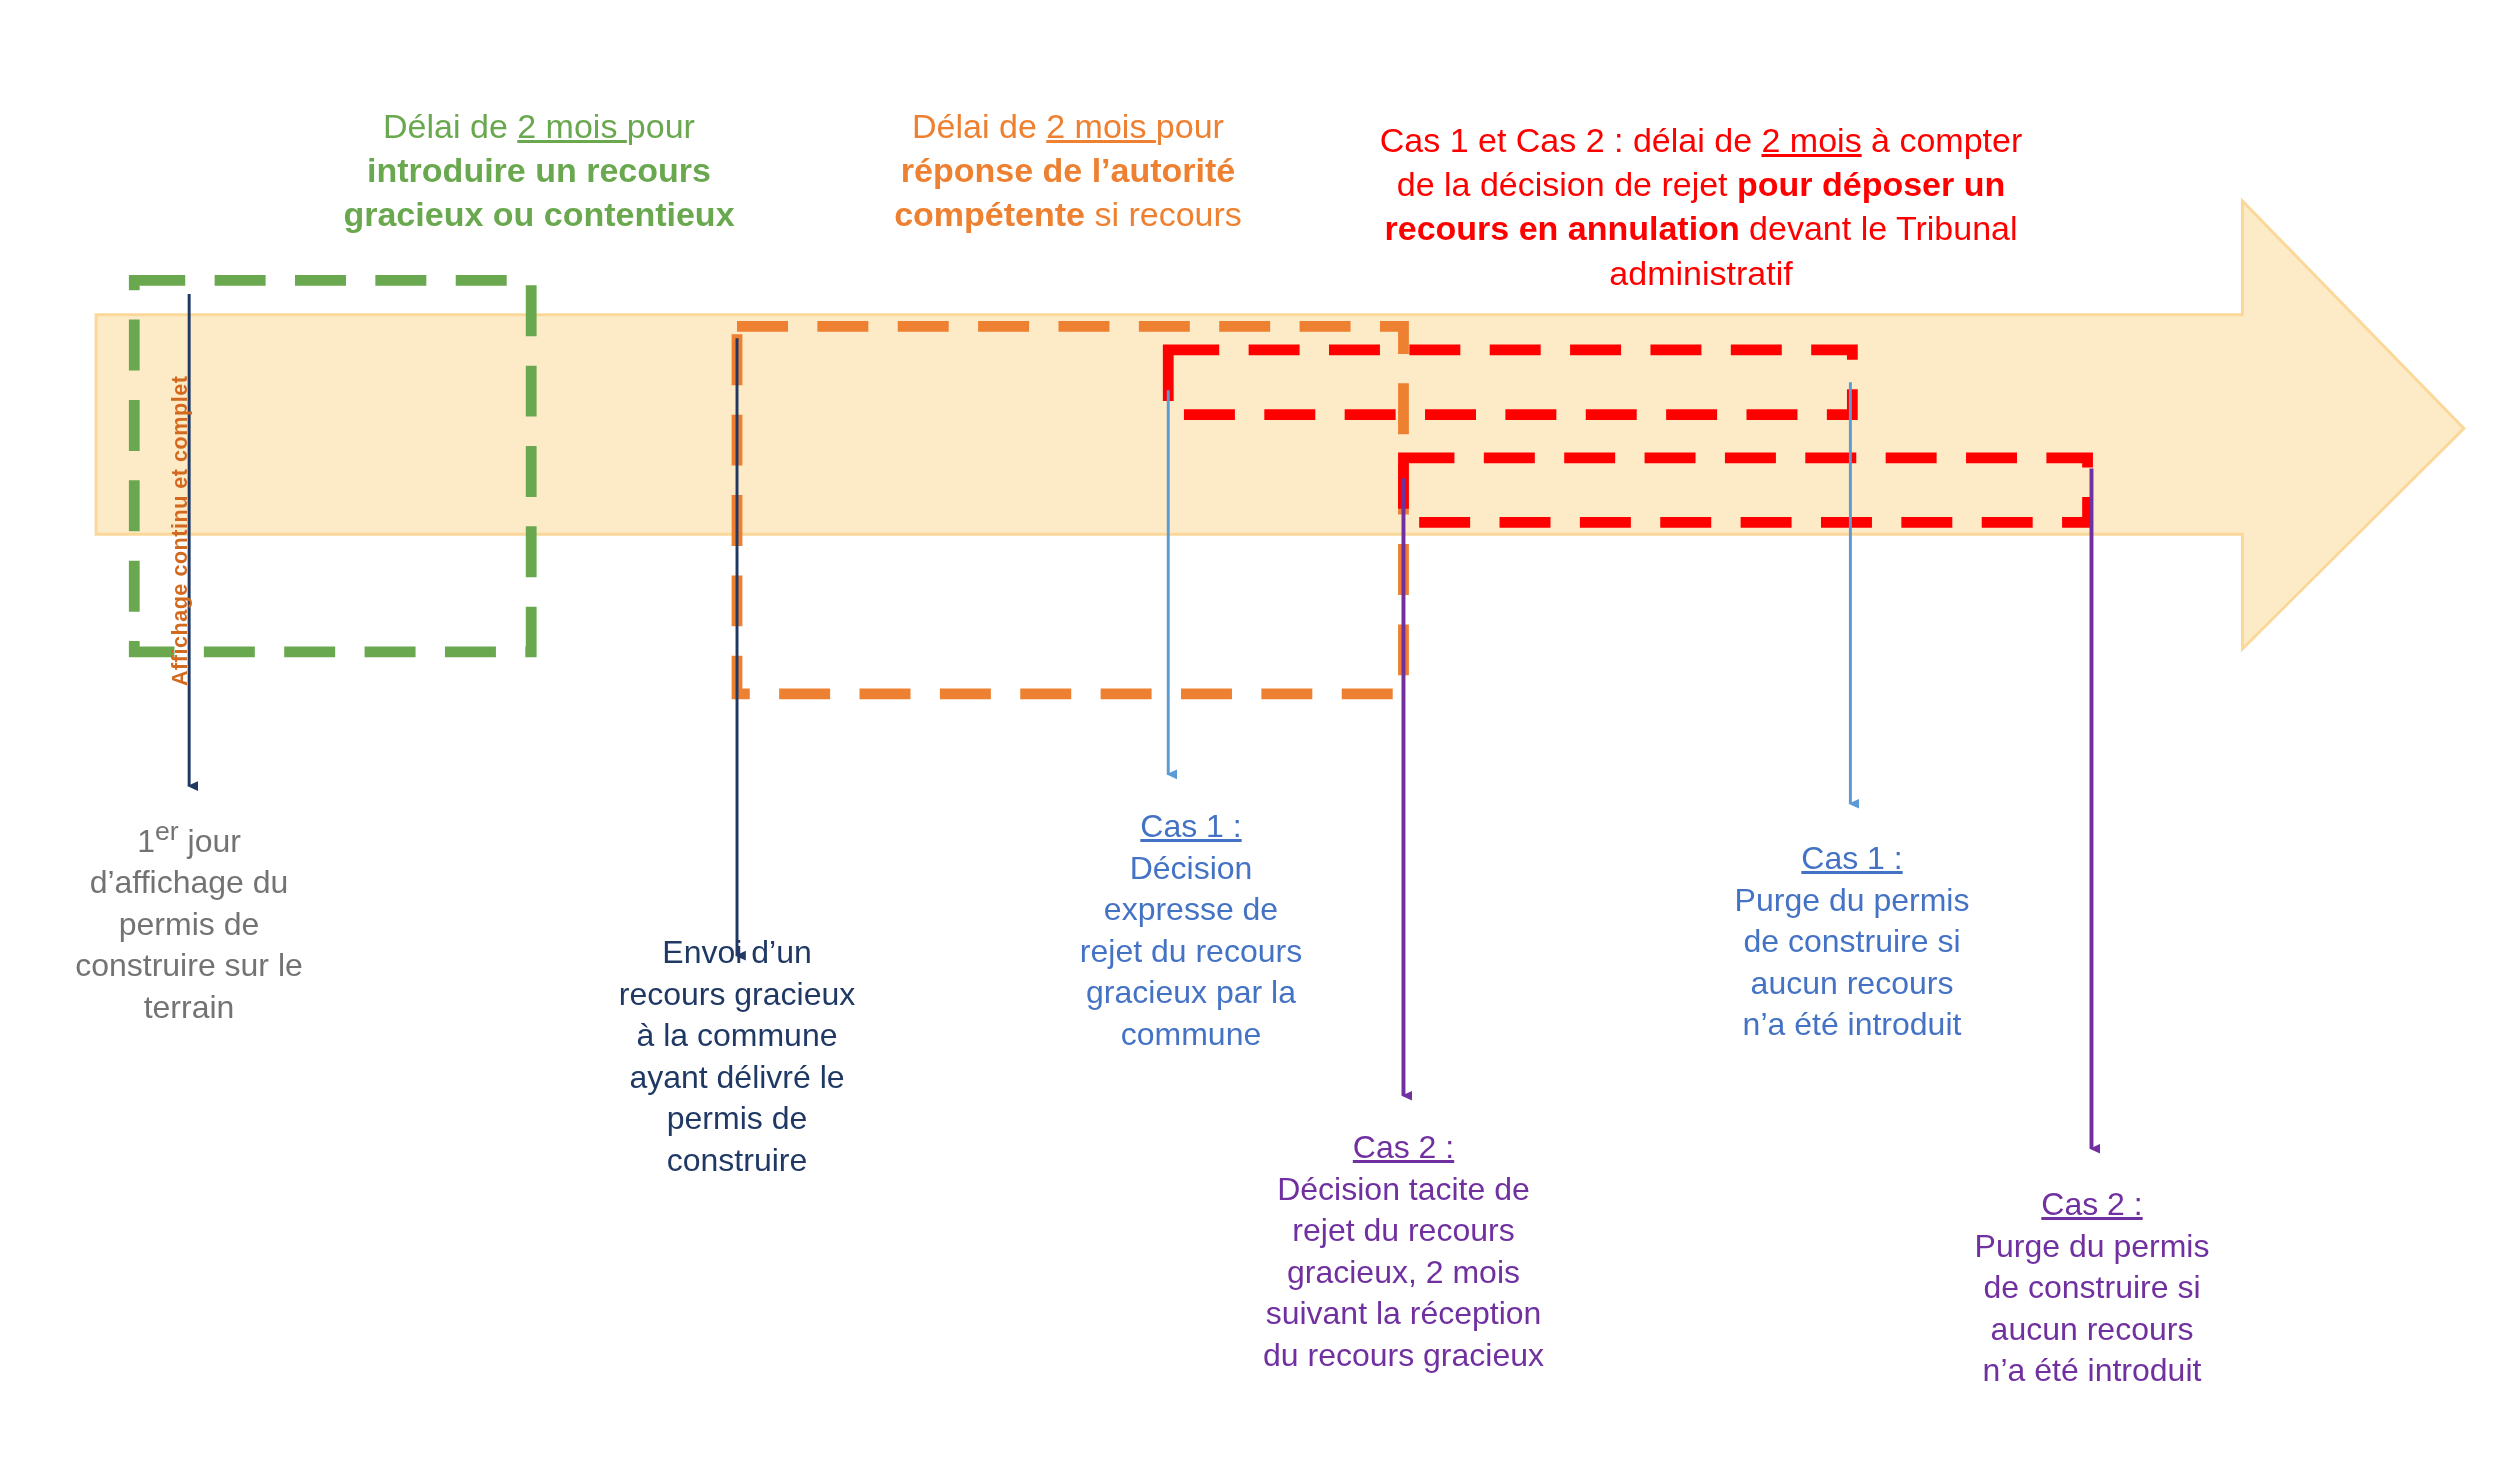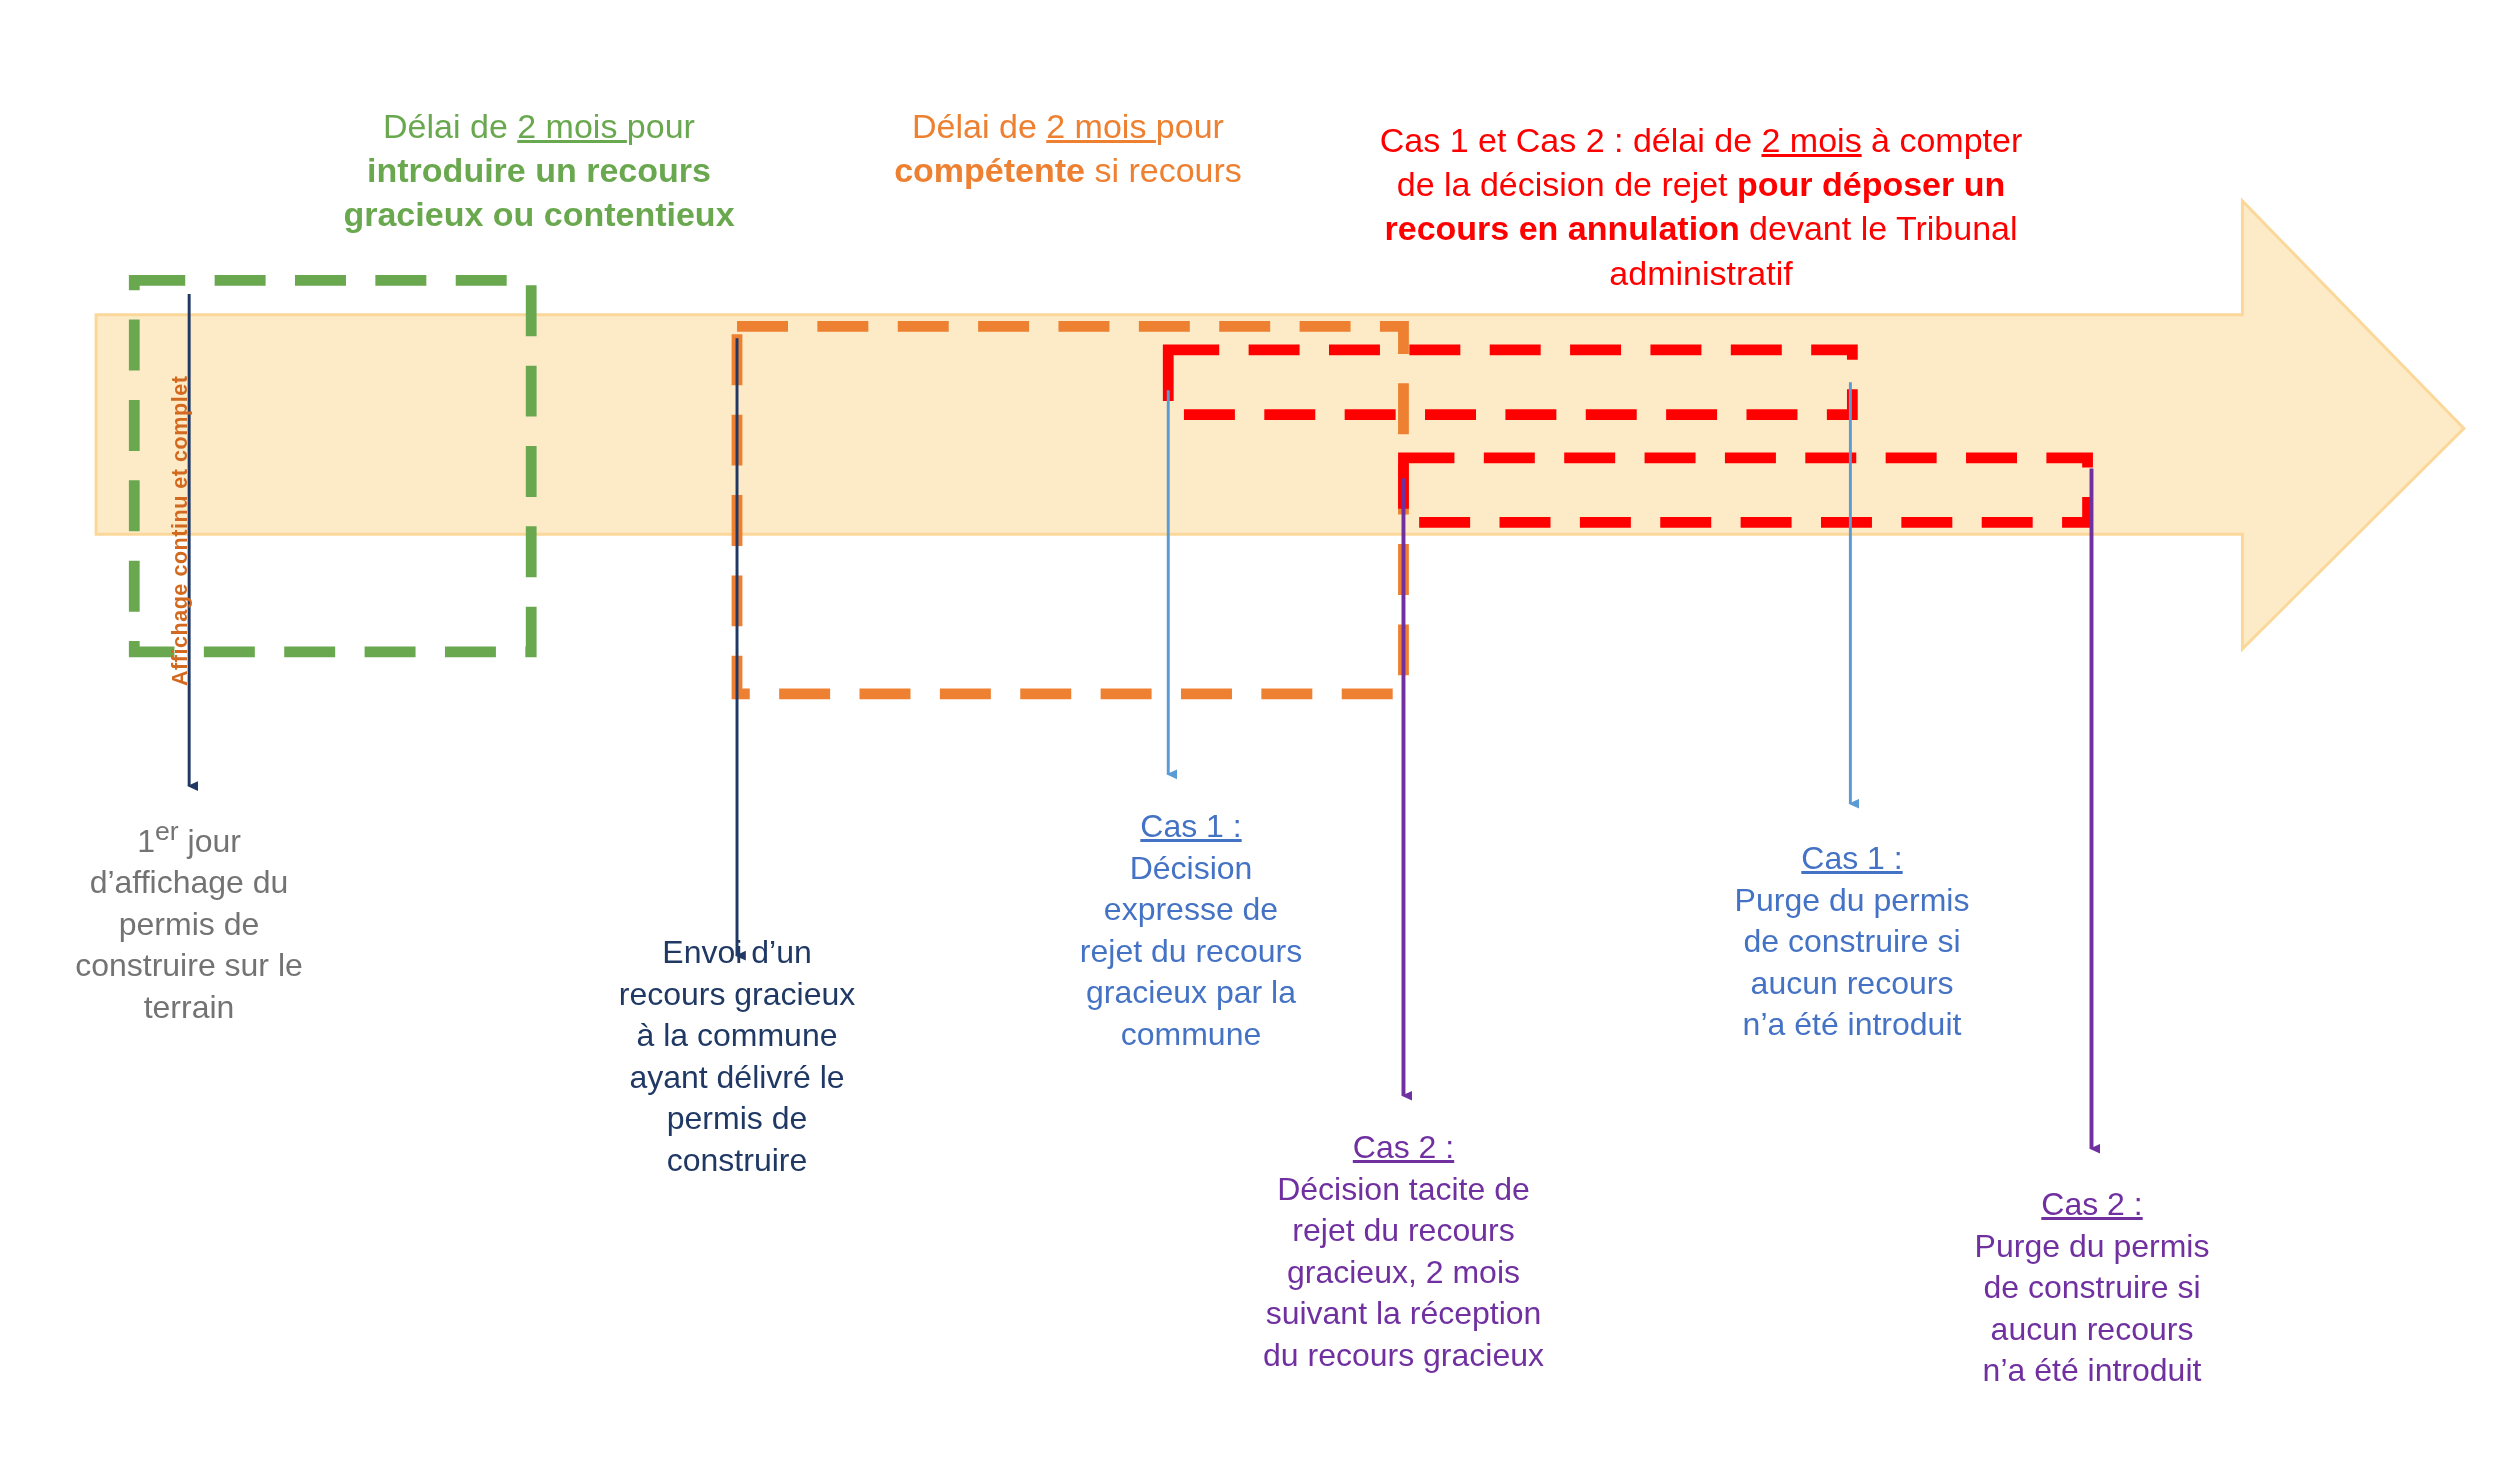--- a/index.html
+++ b/index.html
@@ -74,21 +74,21 @@
 
     <line x1="1888" y1="390" x2="1888" y2="820" stroke="#5B9BD5" stroke-width="3" marker-end="url(#ah-steel)"></line>
 
     <line x1="2134" y1="478" x2="2134" y2="1172" stroke="#7030A0" stroke-width="4" marker-end="url(#ah-purple)"></line>
   </svg>
 
   <div class="vlabel" style="left:167px;top:686px;">Affichage continu  et complet</div>
 
   <div class="txt ann ann-green" style="left: 294px; top: 104px; width: 490px; color: rgb(106, 168, 79);"><div><span>Délai de </span><span class="u">2 mois </span><span>pour</span></div><div><span class="b">introduire un recours</span></div><div><span class="b">gracieux ou contentieux</span></div></div>
 
-  <div class="txt ann ann-orange" style="left: 872px; top: 104px; width: 392px; color: rgb(237, 128, 49);"><div><span>Délai de </span><span class="u">2 mois </span><span>pour</span></div><div><span class="b">compétente</span><span> si recours</span></div></div>
+  <div class="txt ann ann-orange" style="left: 872px; top: 104px; width: 392px; color: rgb(237, 128, 49);"><div><span>Délai de </span><span class="u">2 mois </span><span>pour</span></div><div><span class="b">réponse de l’autorité</span></div><div><span class="b">compétente</span><span> si recours</span></div></div>
 
   <div class="txt ann ann-red" style="left: 1343px; top: 104px; width: 716px; color: rgb(255, 0, 0);"><div><span>Cas 1 et Cas 2 : délai de </span><span class="u">2 mois</span><span> à compter</span></div><div><span>de la décision de rejet </span><span class="b">pour déposer un</span></div><div><span class="b">recours en annulation</span><span> devant le Tribunal</span></div><div><span>administratif</span></div></div>
 
   <div class="txt call navy" style="left: 42px; top: 814px; width: 294px; color: #737373;"><div>1<sup>er</sup> jour</div><div>d’affichage du</div><div>permis de</div><div>construire sur le</div><div>terrain</div></div>
 
   <div class="txt call navy" style="left: 590px; top: 932px; width: 294px; color: rgb(31, 56, 100);"><div>Envoi d’un</div><div>recours gracieux</div><div>à la commune</div><div>ayant délivré le</div><div>permis de</div><div>construire</div></div>
 
   <div class="txt call steel" style="left: 1061px; top: 806px; width: 260px; color: rgb(68, 114, 196);"><div class="u">Cas 1 :</div><div>Décision</div><div>expresse de</div><div>rejet du recours</div><div>gracieux par la</div><div>commune</div></div>
 
   <div class="txt call purple" style="left: 1237px; top: 1127px; width: 333px; color: rgb(112, 48, 160);"><div class="u">Cas 2 :</div><div>Décision tacite de</div><div>rejet du recours</div><div>gracieux, 2 mois</div><div>suivant la réception</div><div>du recours gracieux</div></div>

